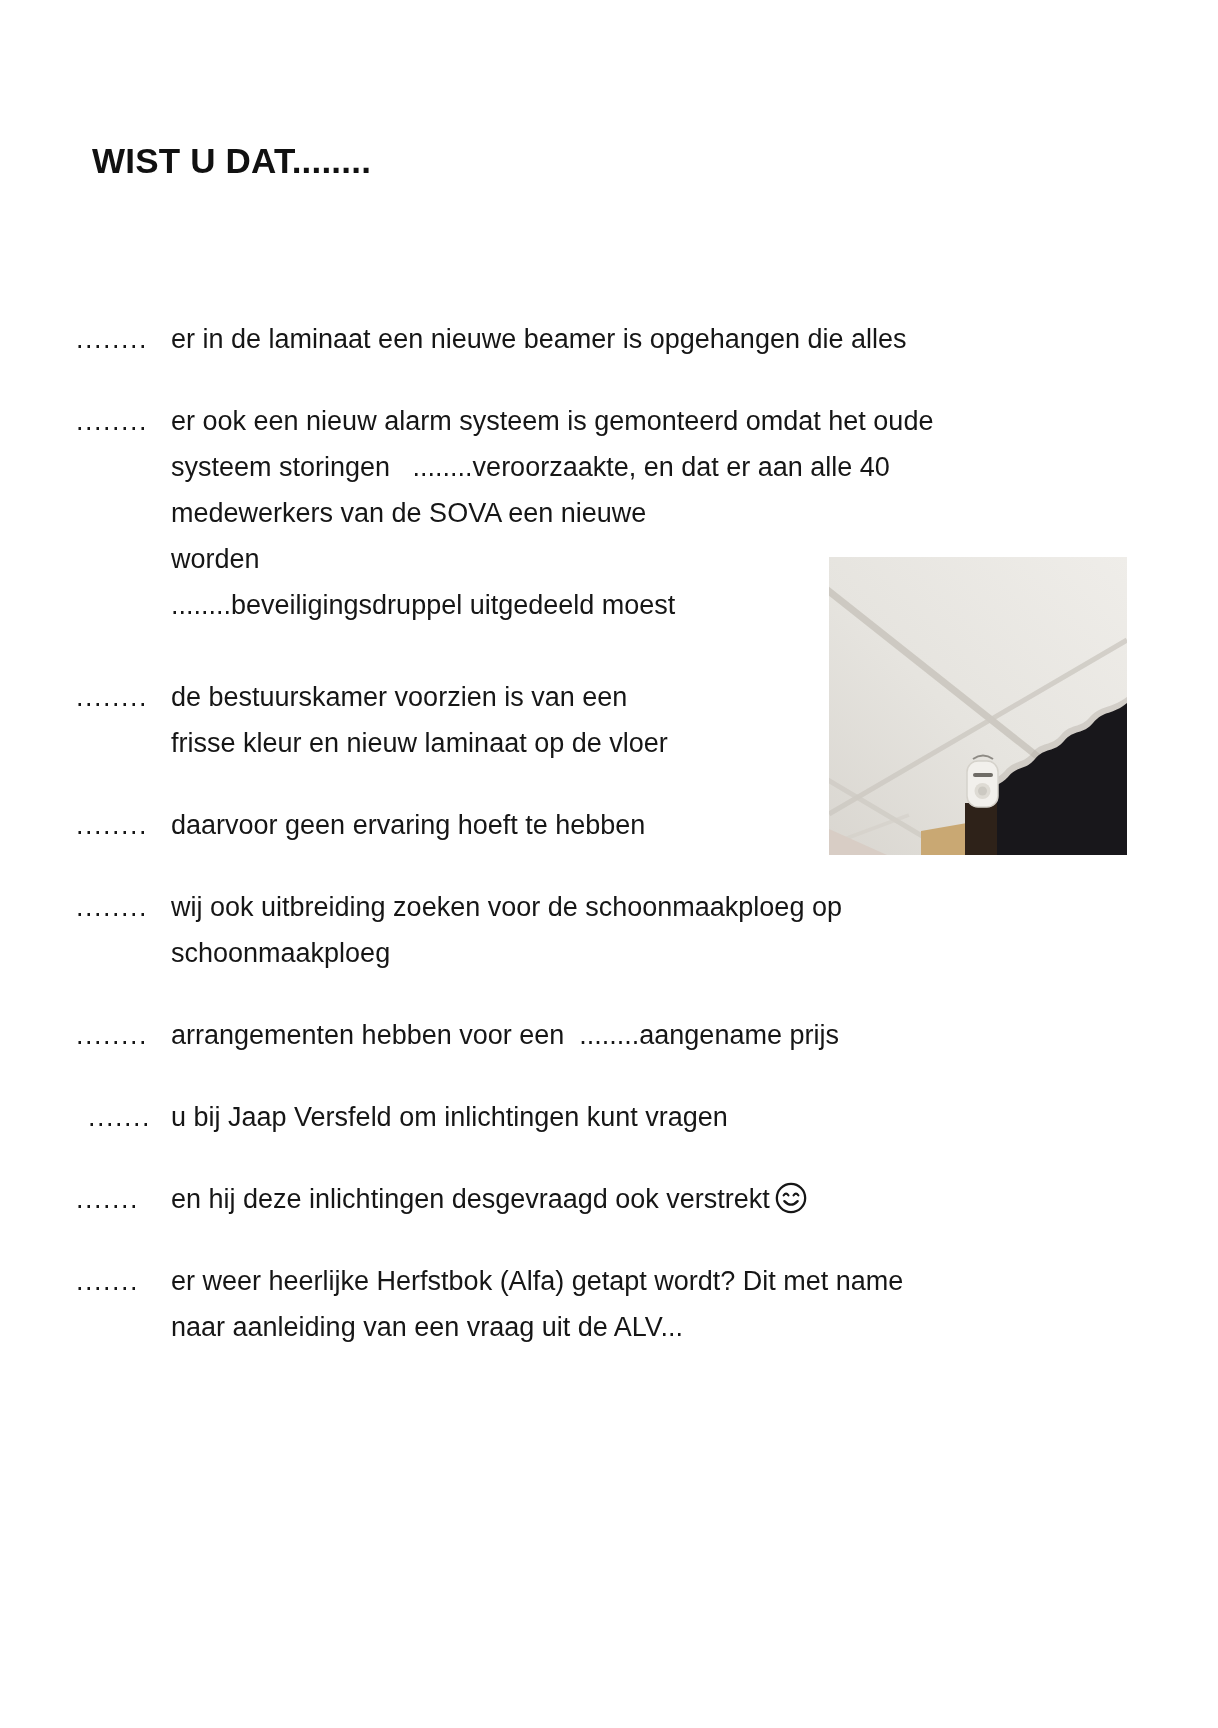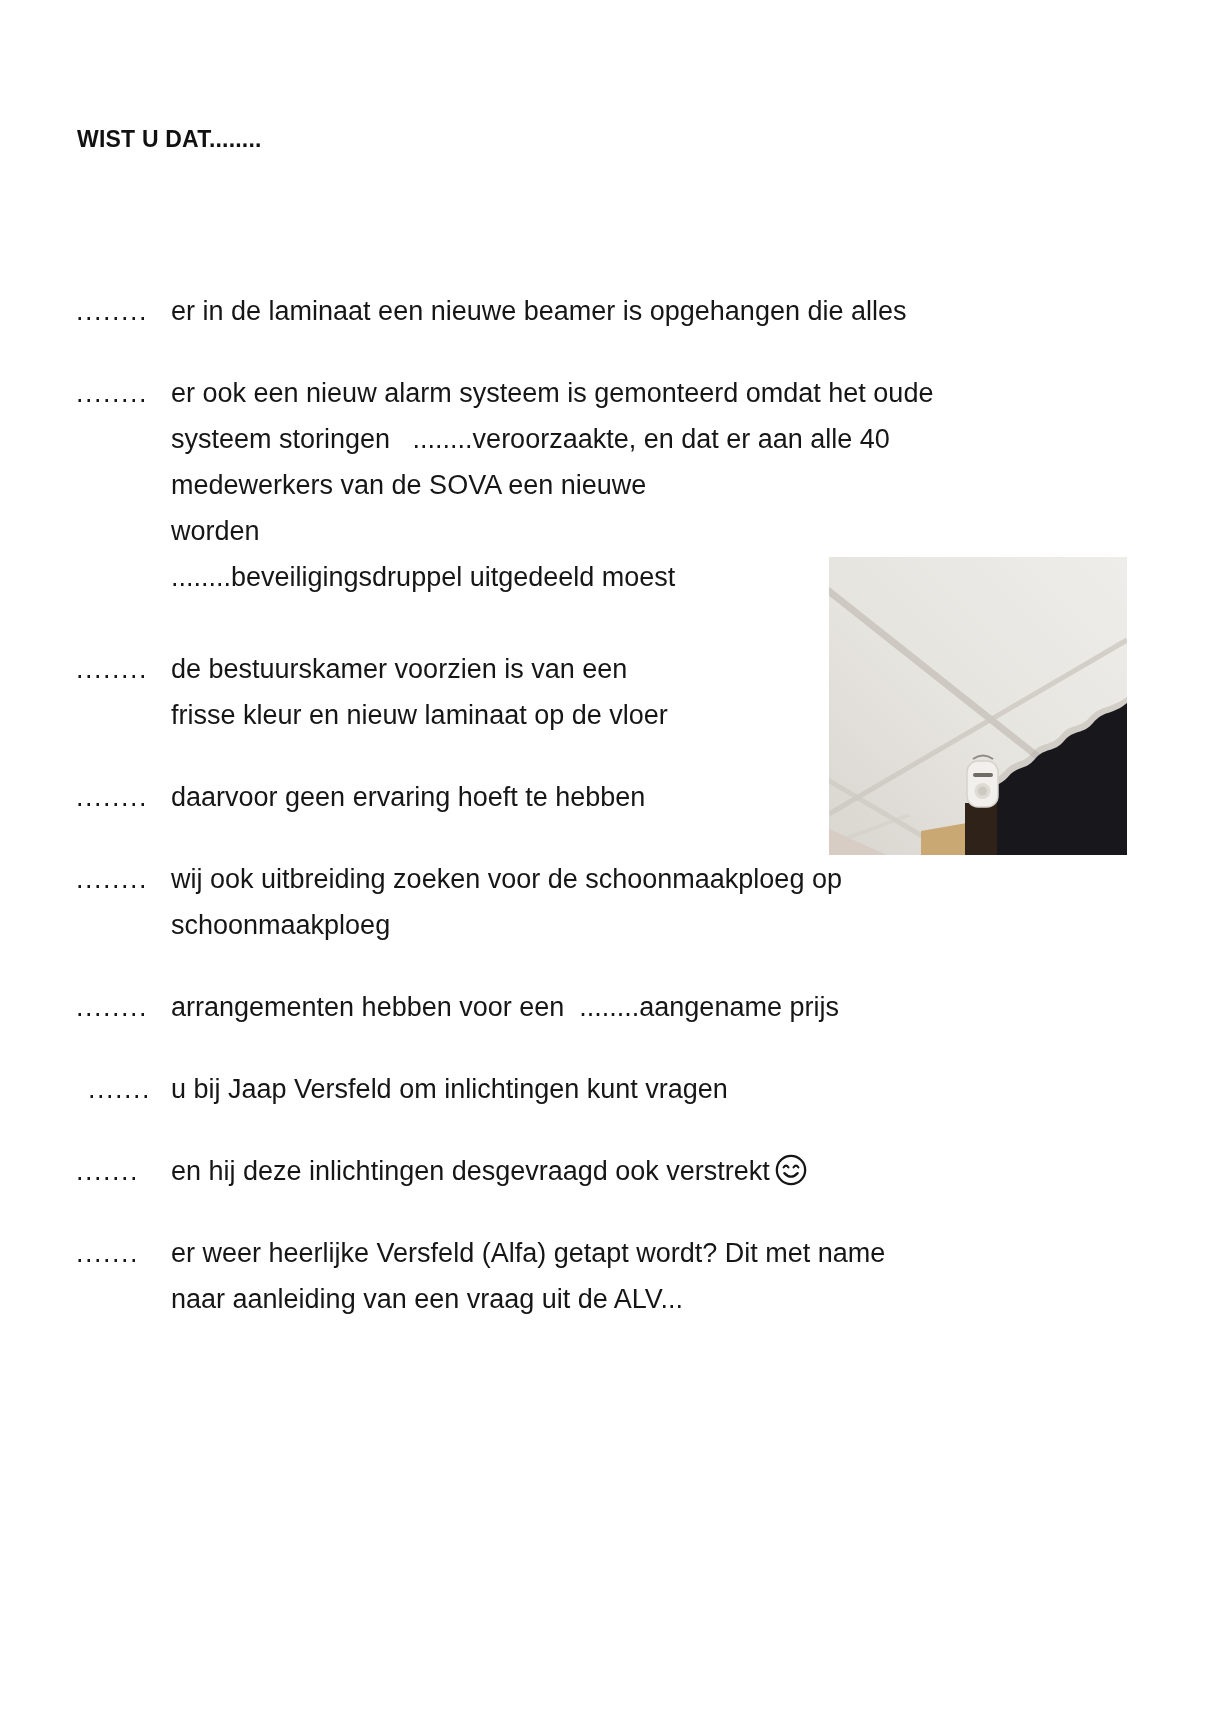--- a/index.html
+++ b/index.html
@@ -8,22 +8,22 @@
     width:1218px;
     height:1728px;
     background:#ffffff;
     font-family:"Liberation Sans", sans-serif;
     color:#161616;
     overflow:hidden;
     box-sizing:border-box;
     padding:125px 0 0 76px;
   }
   .title{
-    margin:1px;
-    font-size:23px;
+    margin:16px;
+    font-size:35px;
     font-weight:bold;
     letter-spacing:0.2px;
     color:#111;
   }
   .list{
     margin-top:135px;
     width:960px;
   }
   .item{
     display:flex;
@@ -129,21 +129,21 @@
     <path d="M6.8 10.1 q1.7 -2.3 3.4 0" fill="none" stroke="#161616" stroke-width="1.5" stroke-linecap="round"></path>
     <path d="M13.8 10.1 q1.7 -2.3 3.4 0" fill="none" stroke="#161616" stroke-width="1.5" stroke-linecap="round"></path>
     <path d="M7.3 14.2 q4.7 5 9.4 0" fill="none" stroke="#161616" stroke-width="1.6" stroke-linecap="round"></path>
   </svg></div>
         </div>
     </div>
 
     <div class="item">
       <div class="dots">.......</div>
       <div class="lines">
-          <div class="line">er weer heerlijke Versfeld (Alfa) getapt wordt? Dit met name</div>
+          <div class="line">er weer heerlijke Herfstbok (Alfa) getapt wordt? Dit met name</div>
           <div class="line">naar aanleiding van een vraag uit de ALV...</div>
         </div>
     </div>
   </div>
 
   <figure class="photo" style="margin:0">
     <svg width="298" height="298" viewBox="0 0 298 298">
       <defs>
         <linearGradient id="ceil" x1="0" y1="1" x2="1" y2="0">
           <stop offset="0" stop-color="#d9d6d0"></stop>

